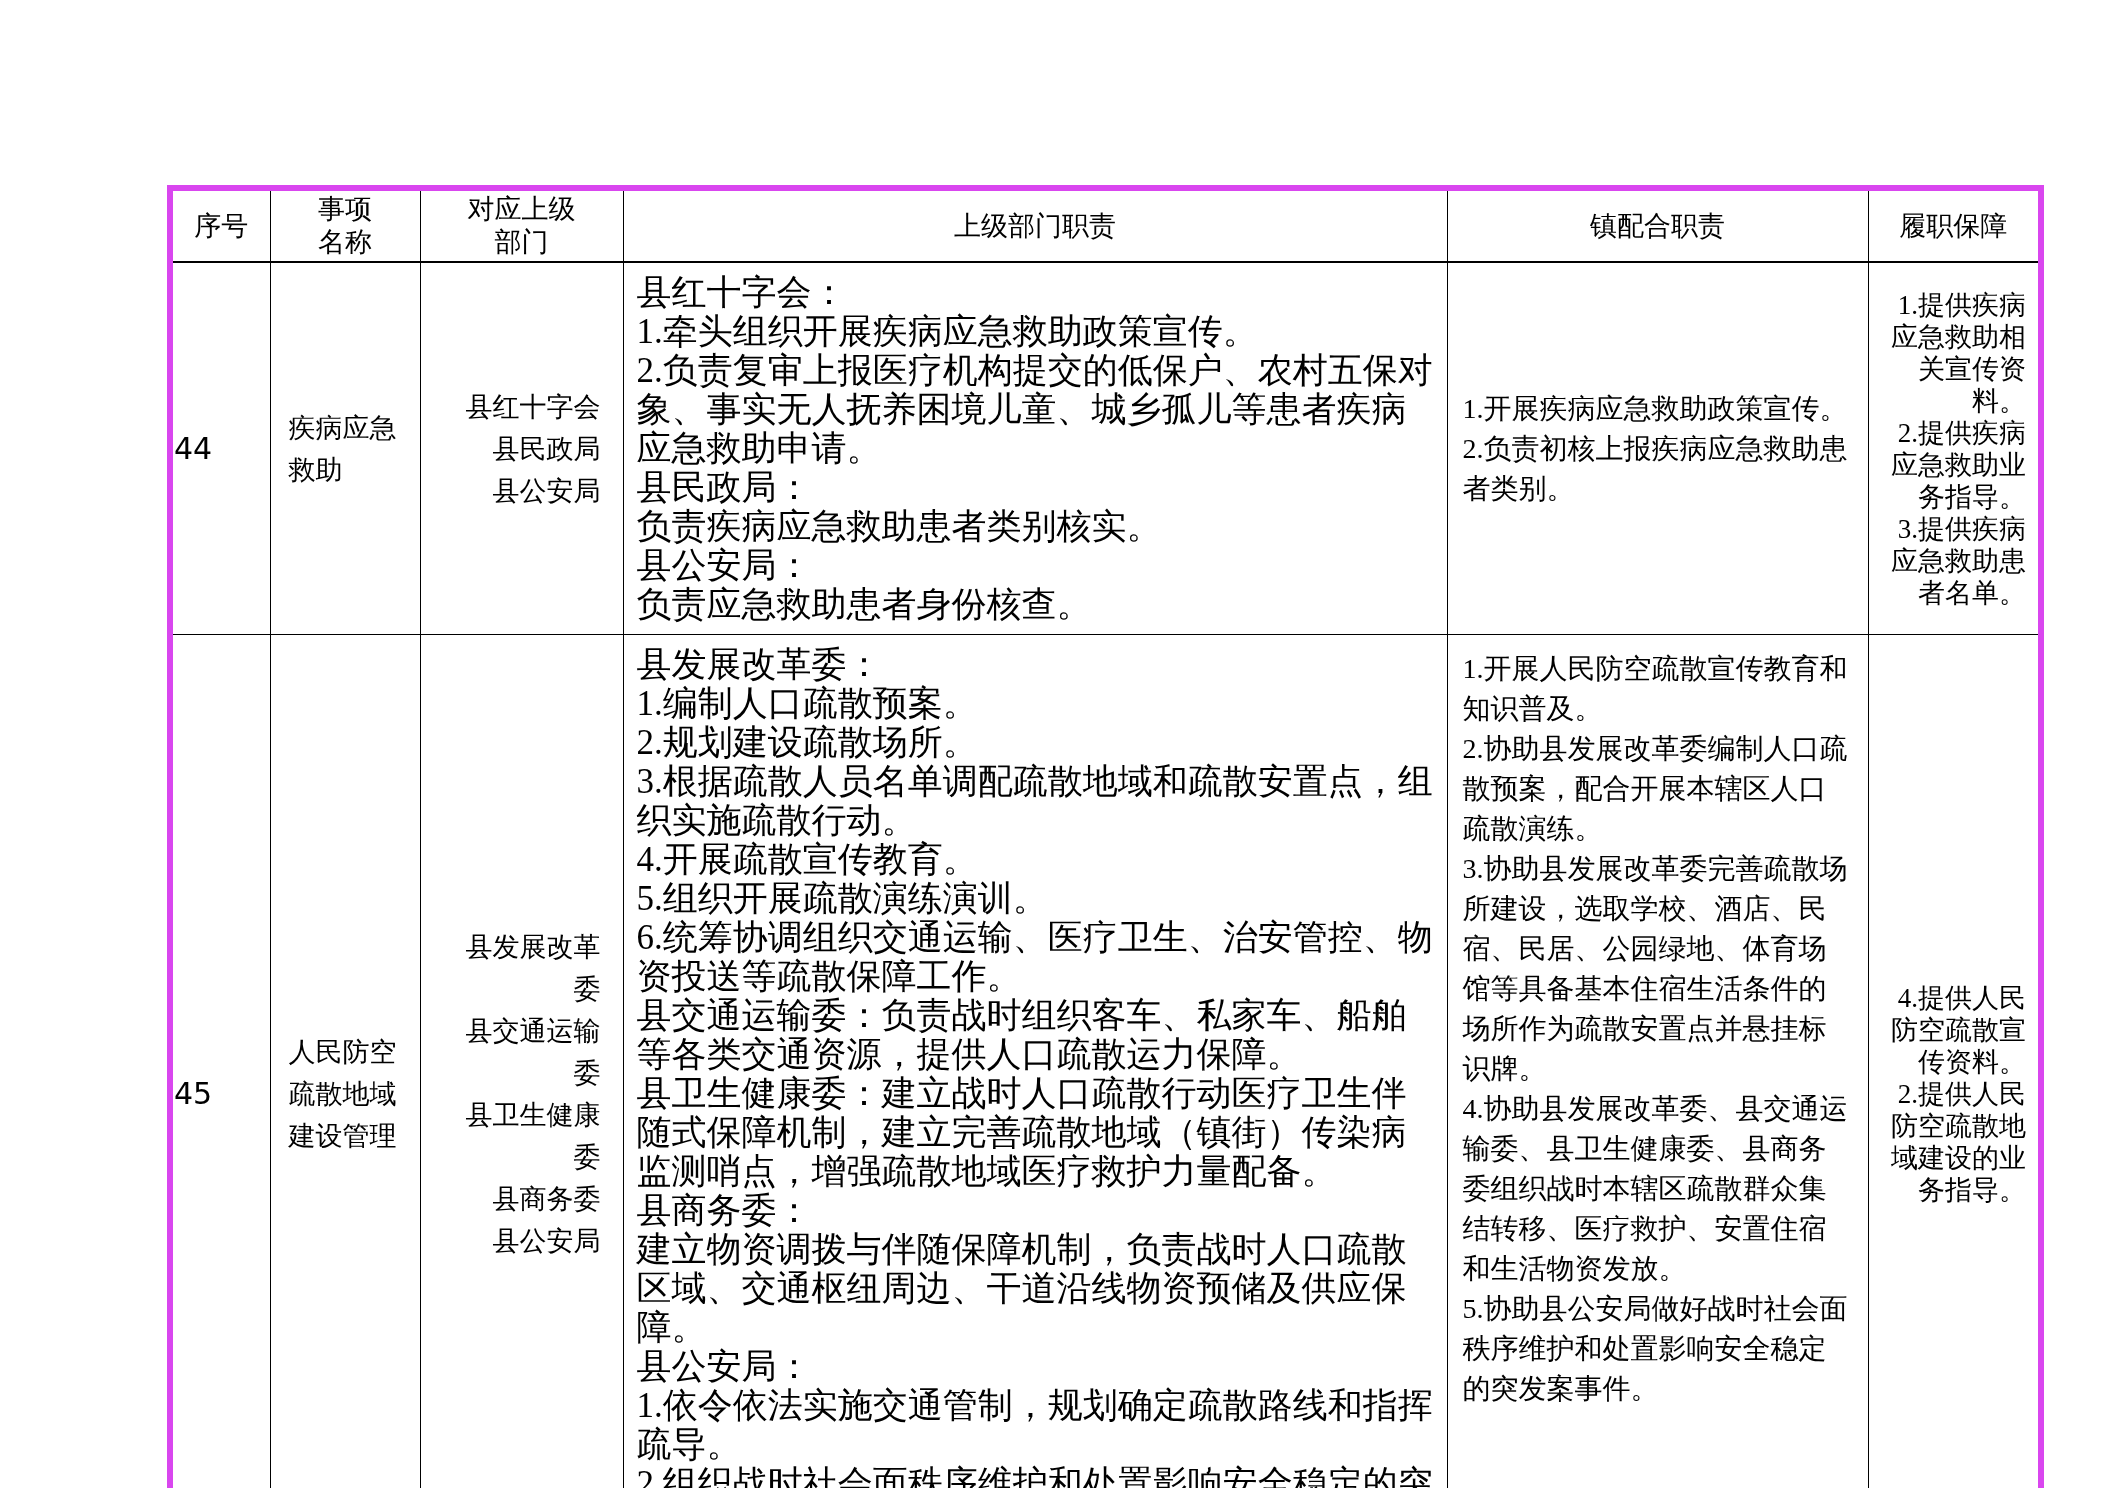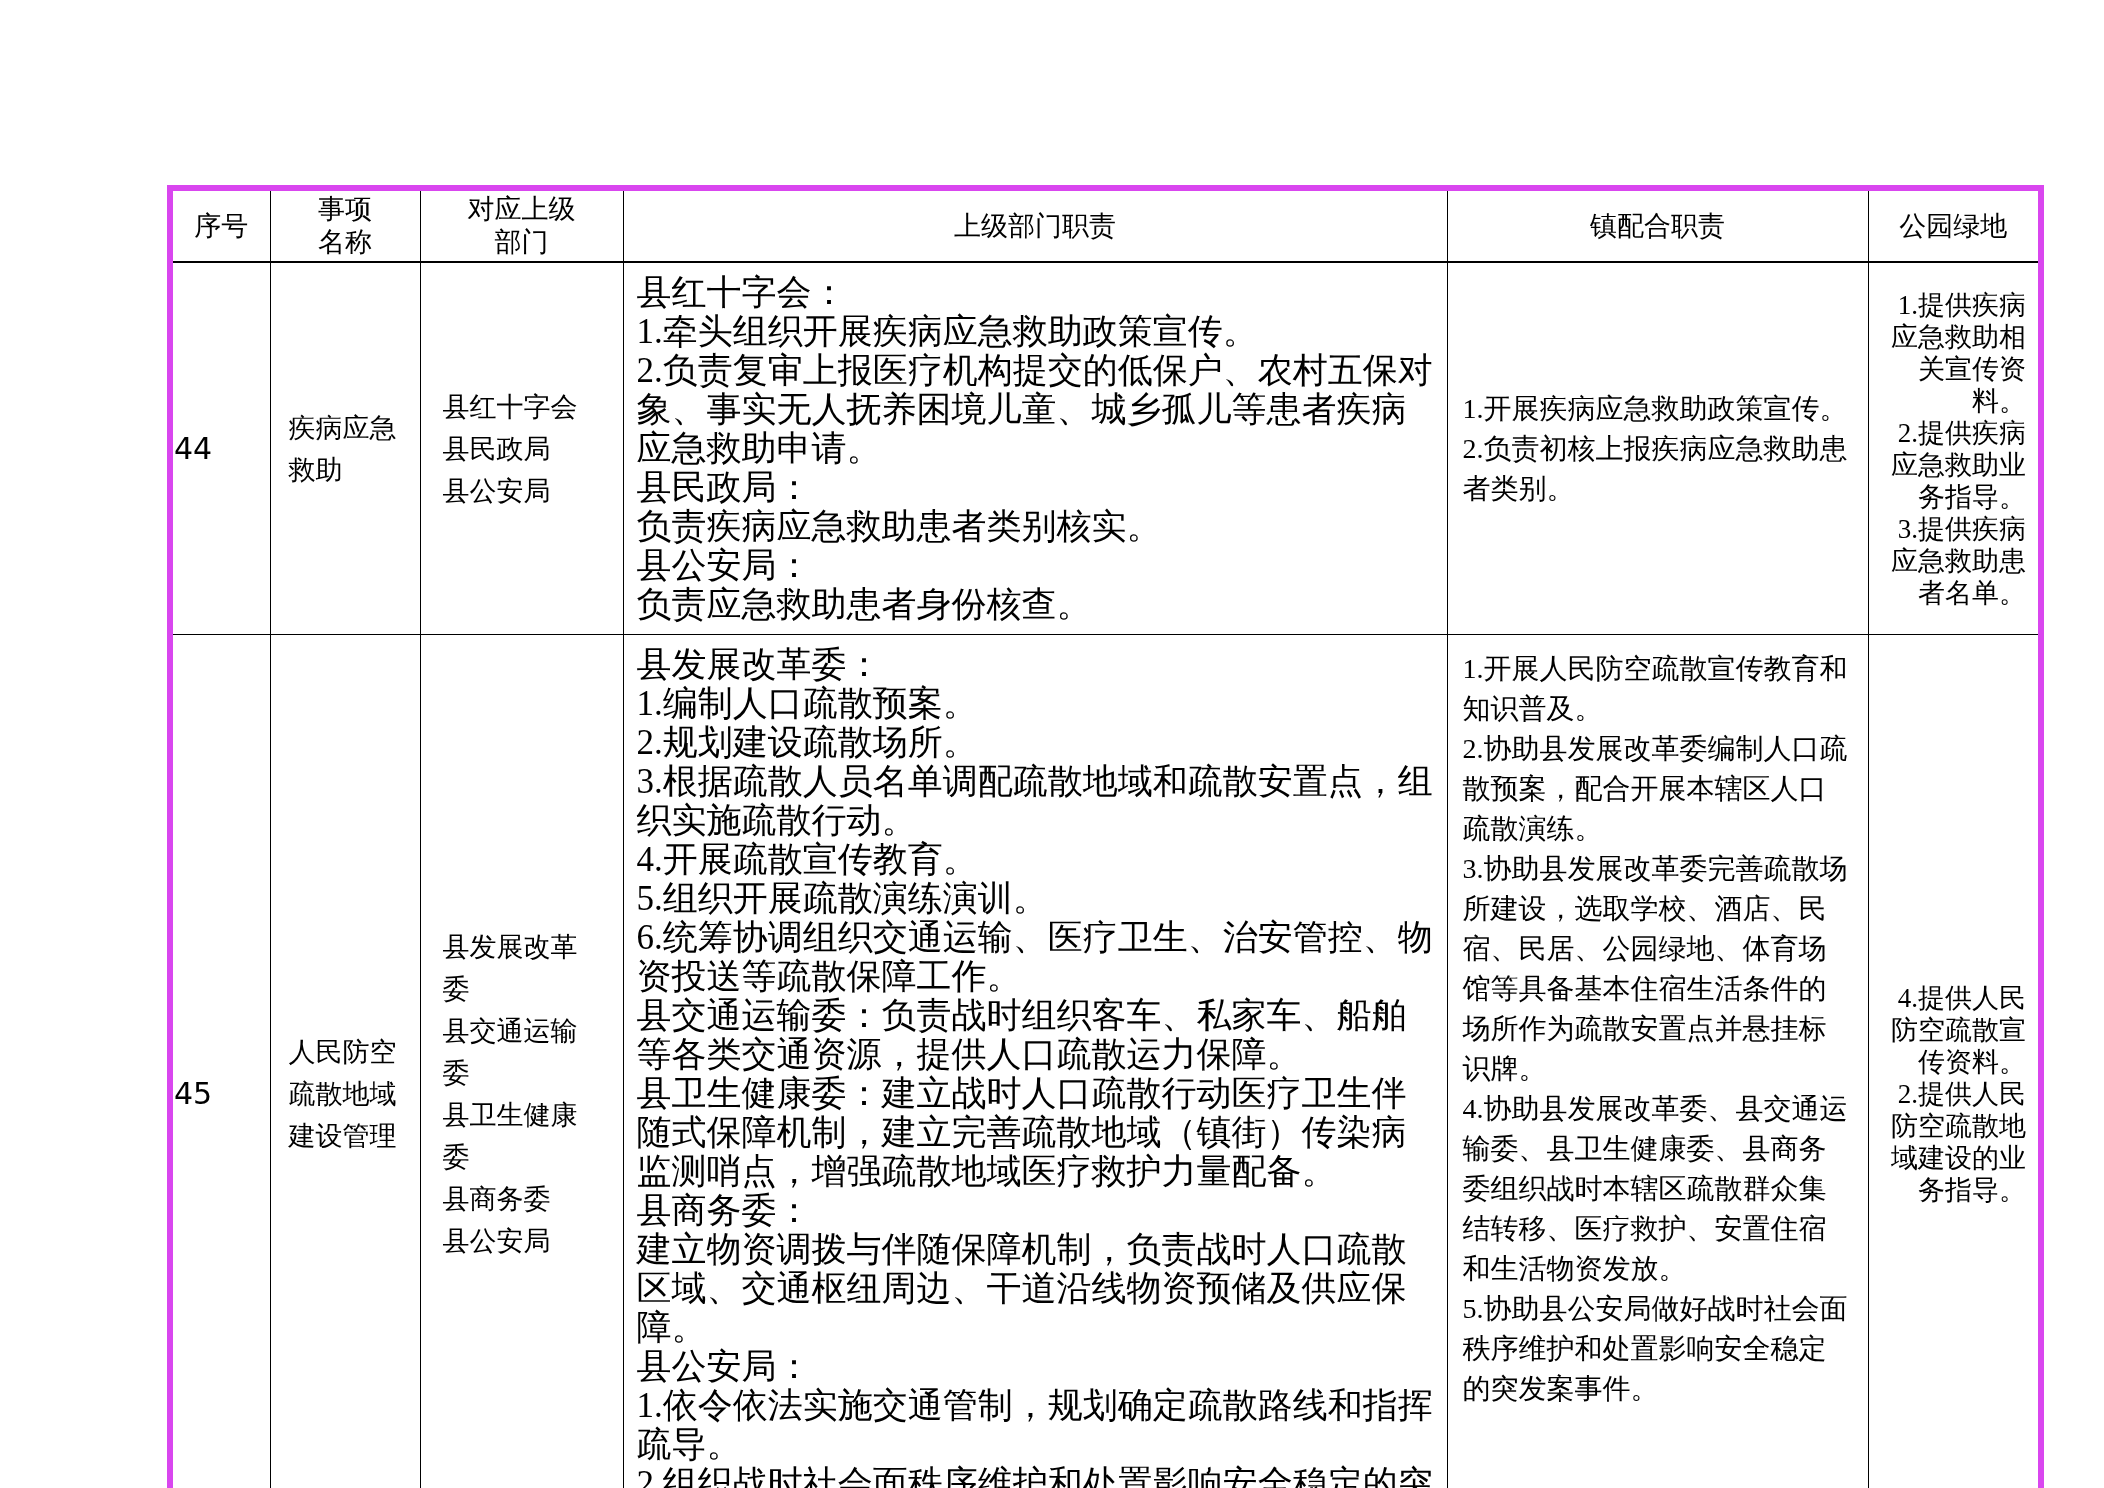--- a/index.html
+++ b/index.html
@@ -56,21 +56,21 @@
   }
   td.c-name {
     vertical-align: middle;
     text-align: left;
     padding: 0 18px;
     font-size: 27px;
     line-height: 42px;
   }
   td.c-dept {
     vertical-align: middle;
-    text-align: left;
+    text-align: right;
     padding: 0 22px;
     font-size: 27px;
     line-height: 42px;
   }
   td.c-duty {
     vertical-align: middle;
     text-align: left;
     padding: 10px 13px;
     font-size: 35px;
     line-height: 39px;
@@ -106,21 +106,21 @@
     </colgroup>
     <thead>
       <tr>
         <th>序号</th>
         <th>事项
 名称</th>
         <th>对应上级
 部门</th>
         <th>上级部门职责</th>
         <th>镇配合职责</th>
-        <th>公园绿地</th>
+        <th>履职保障</th>
       </tr>
     </thead>
     <tbody>
       <tr class="row-44">
         <td class="c-seq">44</td>
         <td class="c-name">疾病应急救助</td>
         <td class="c-dept">县红十字会
 县民政局
 县公安局</td>
         <td class="c-duty">县红十字会：

